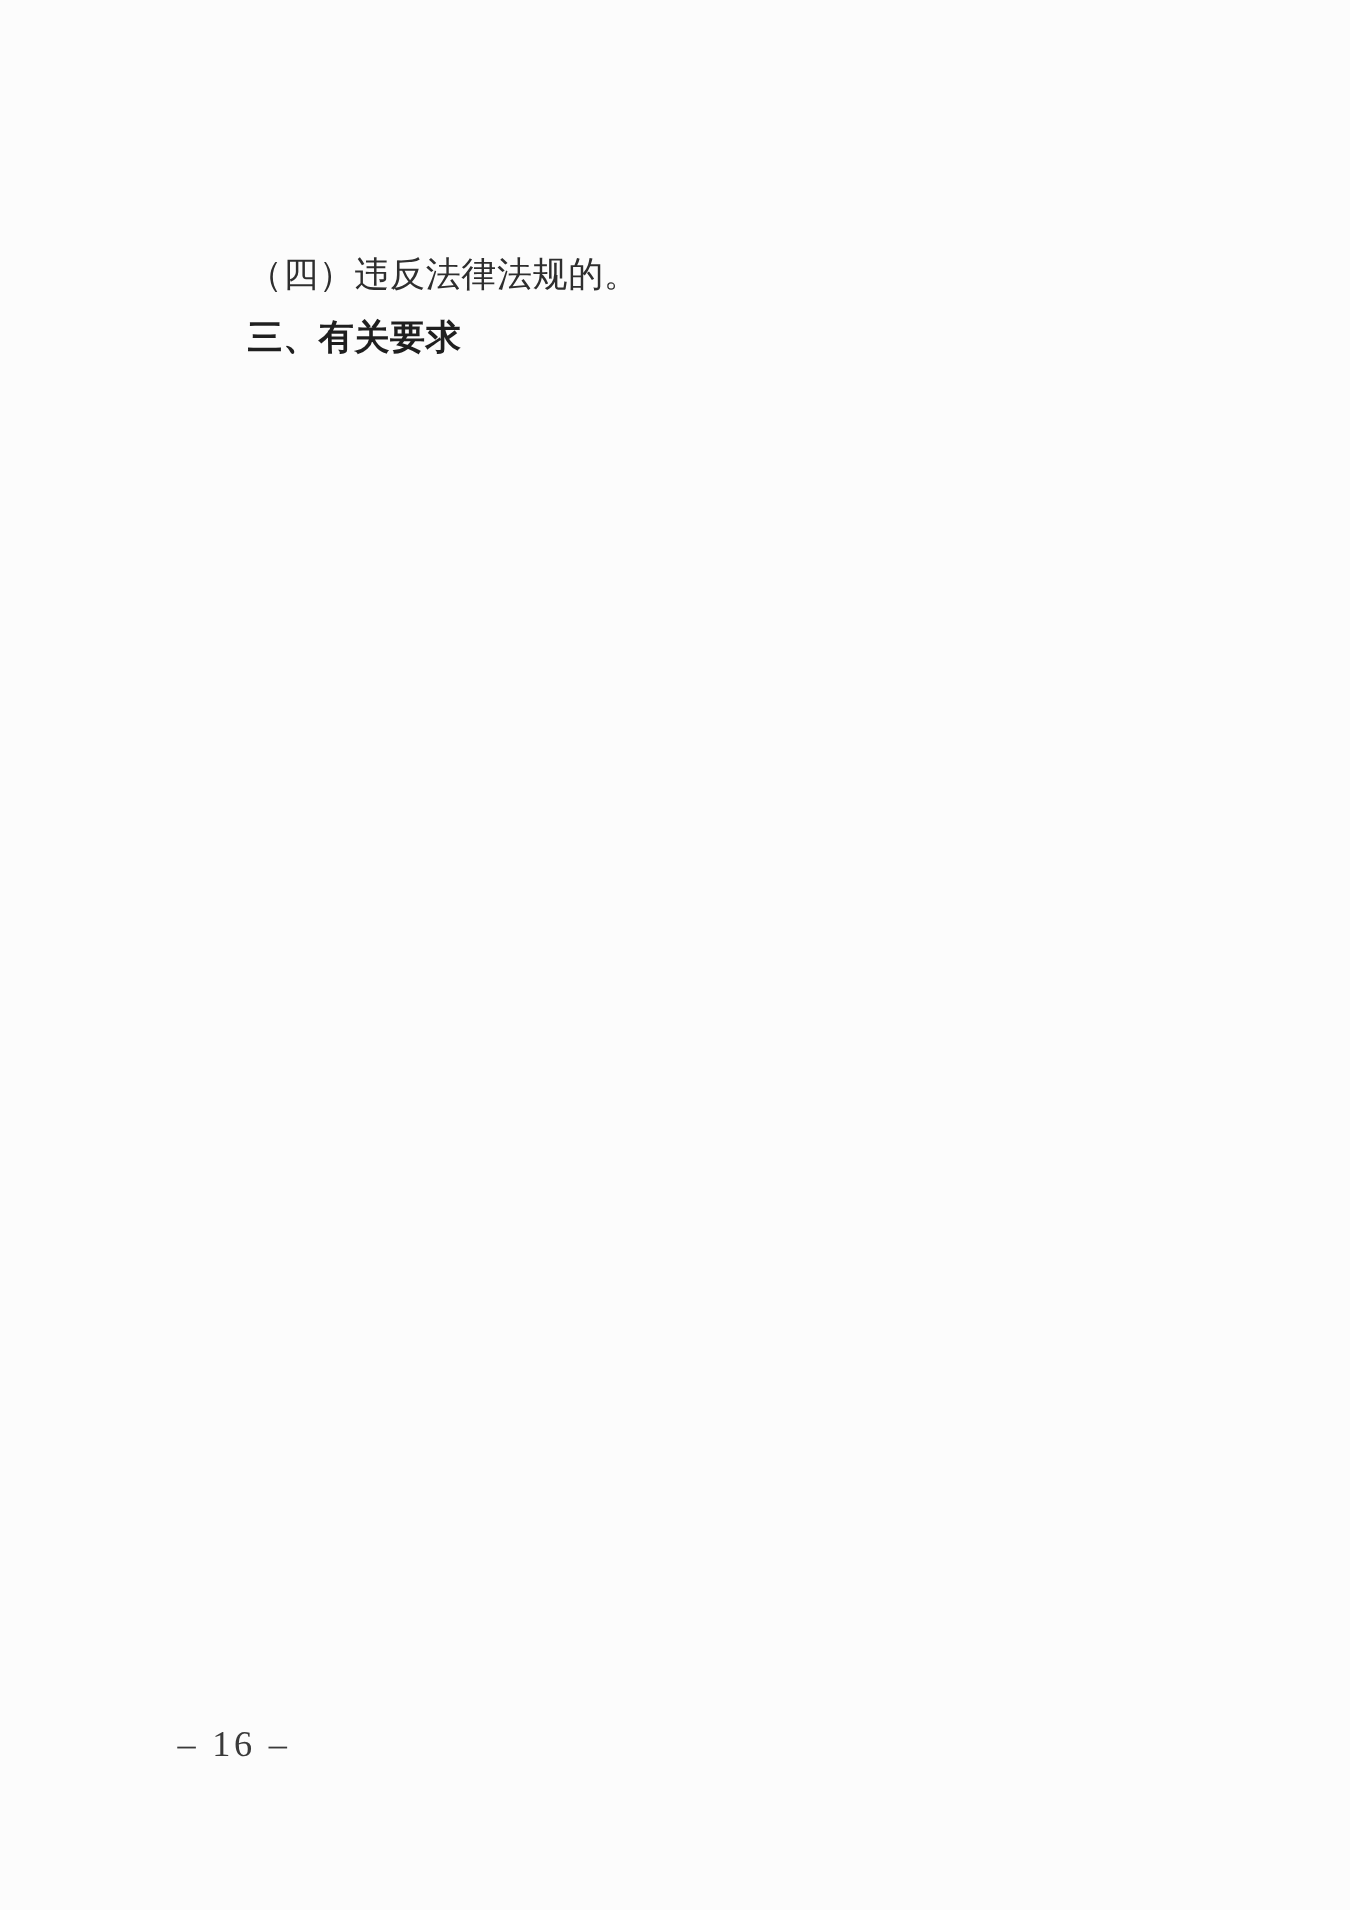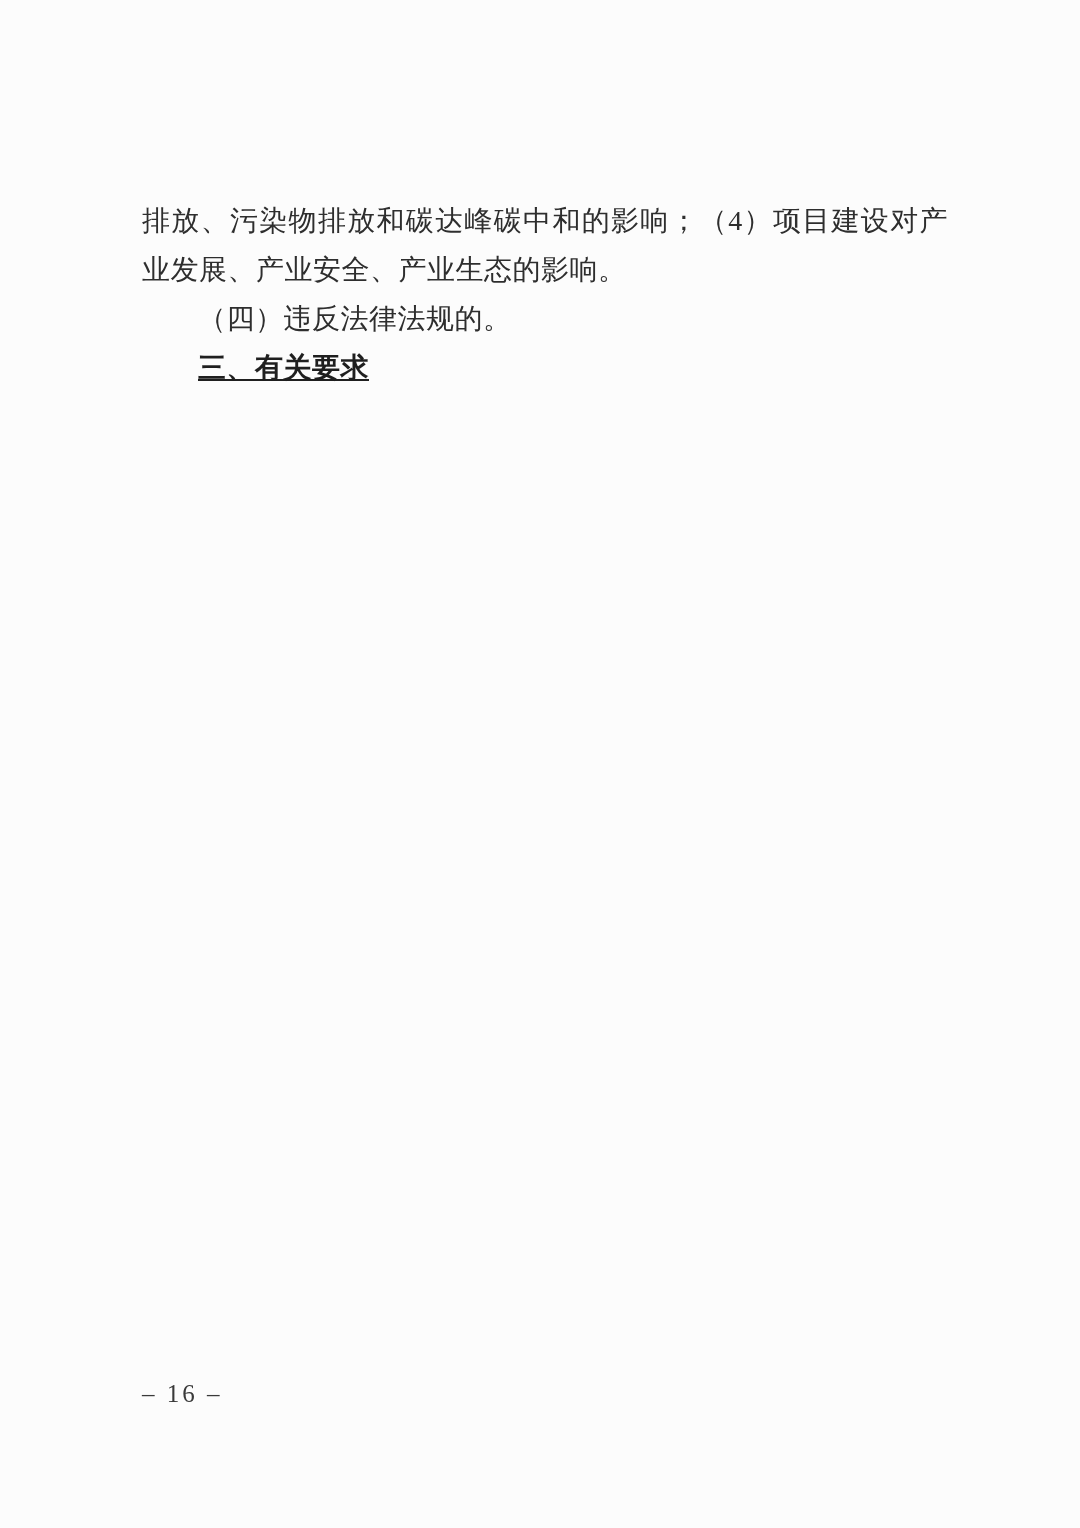--- a/index.html
+++ b/index.html
@@ -33,40 +33,38 @@
     color: #2e2e2e;
   }
   .content p.indent {
     text-indent: 2em;
   }
   .content p.section-heading {
     font-family: "Liberation Sans", sans-serif;
     font-weight: 700;
     color: #1f1f1f;
     text-indent: 2em;
-    text-decoration: underline;
   }
   .page-footer {
     position: absolute;
     left: 142px;
     top: 1380px;
-    font-size: 25px;
+    font-size: 29px;
     letter-spacing: 3px;
     color: #3a3a3a;
     font-family: "Liberation Serif", serif;
   }
 </style>
 </head>
 <body>
 
 <div class="page">
 
   <main class="content">
 
-    <p class="no-indent">排放、污染物排放和碳达峰碳中和的影响；（4）项目建设对产业发展、产业安全、产业生态的影响。</p>
 
 
 
     <p class="indent">（四）违反法律法规的。</p>
 
 
     <p class="section-heading">三、有关要求</p>
 
 
 

